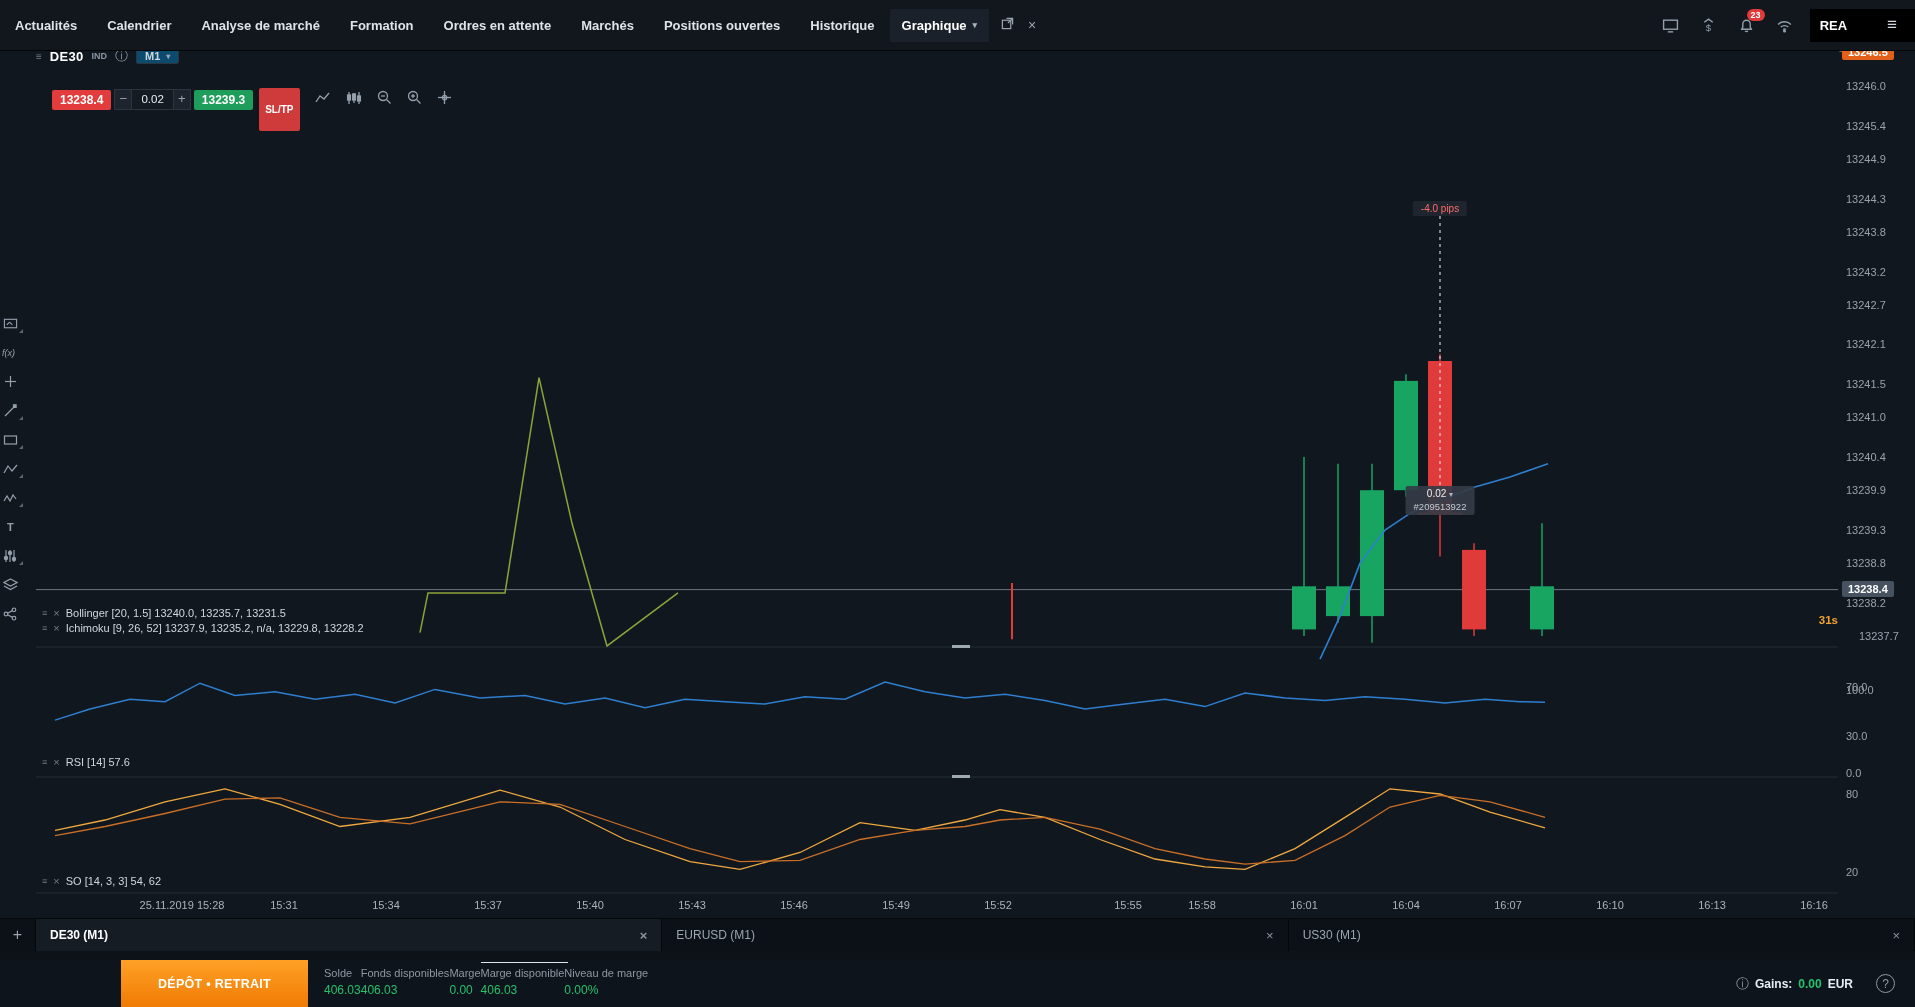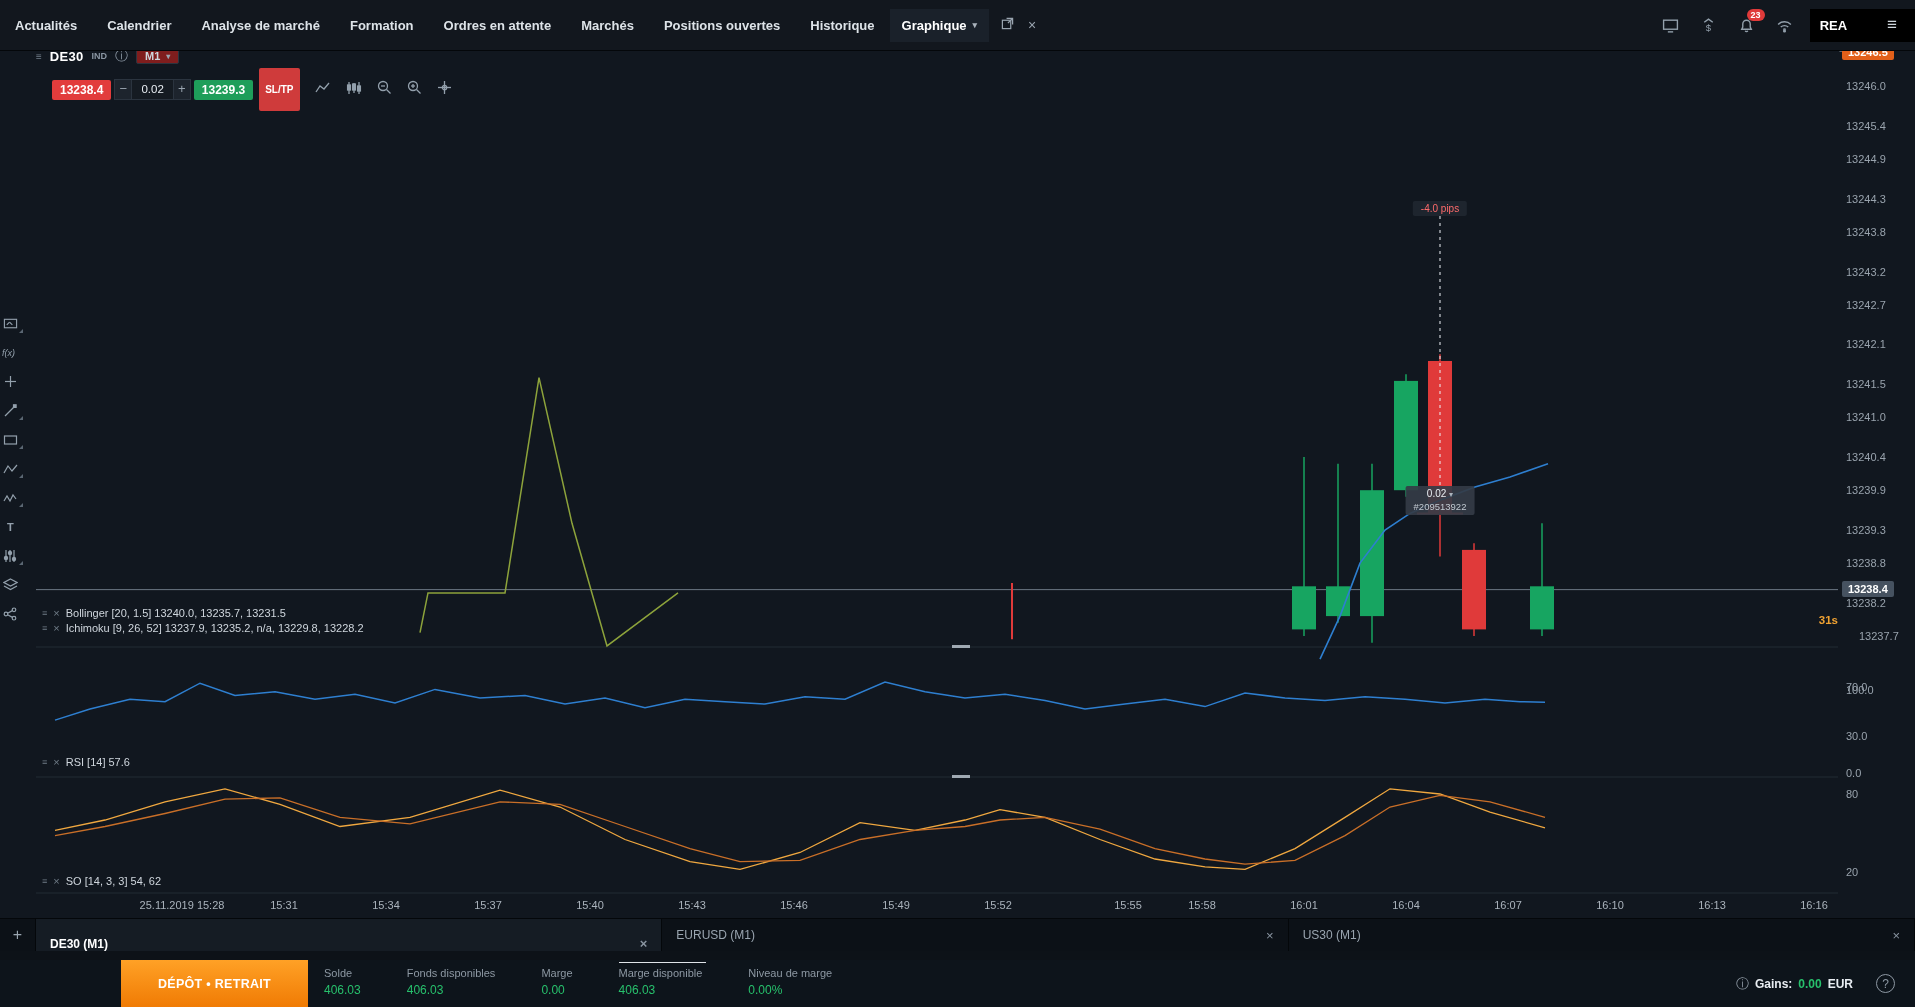--- a/index.html
+++ b/index.html
@@ -24,30 +24,30 @@
 
   
   .chart-area { position:absolute; top:33px; left:0; right:0; height:885px; background:#11171f; z-index:0; }
   #chart-svg { position:absolute; top:0; left:0; z-index:1; }
 
   .chart-header { position:absolute; top:47px; left:36px; display:flex; align-items:center; gap:8px; z-index:5; }
   .hdr-menu { color:#707c88; font-size:10px; }
   .symbol { font-size:13px; font-weight:700; color:#fff; letter-spacing:.3px; }
   .instype { font-size:9px; color:#8a95a1; font-weight:700; }
   .info-ic { font-size:13px; color:#8a95a1; }
-  .tf-chip { background:#7f1d1d; border:1px solid #2b343f; border-radius:2px; padding:1px 8px; font-size:11px; font-weight:700; color:#cfd6dd; display:flex; gap:6px; align-items:center; }
+  .tf-chip { background:#0c4a6e; border:1px solid #2b343f; border-radius:2px; padding:1px 8px; font-size:11px; font-weight:700; color:#cfd6dd; display:flex; gap:6px; align-items:center; }
   .tf-chip .chev { font-size:8px; color:#9aa5b0; }
 
   .trade-widget { position:absolute; top:68px; left:52px; display:flex; align-items:center; gap:3px; z-index:5; }
   .sell-btn { background:#e23c3c; color:#fff; font-size:12px; font-weight:700; padding:3px 8px; border-radius:2px; }
   .buy-btn  { background:#1e9e5a; color:#fff; font-size:12px; font-weight:700; padding:3px 8px; border-radius:2px; }
   .qty-group { display:flex; align-items:stretch; }
   .qty-btn { width:18px; background:#1d242d; border:1px solid #2b343f; color:#9aa5b0; text-align:center; font-size:13px; line-height:18px; }
   .qty-val { background:#151b22; border-top:1px solid #2b343f; border-bottom:1px solid #2b343f; line-height:19px; padding:0 9px; font-size:11.5px; color:#e8edf2; }
-  .sltp-btn { background:#cf3b3b; color:#fff; font-size:10px; font-weight:700; padding:16px 6px; border-radius:2px; margin-left:3px; }
+  .sltp-btn { background:#cf3b3b; color:#fff; font-size:10px; font-weight:700; padding:16px 6px; border-radius:2px; margin-left:3px;margin-top:20px; }
   .tw-icons { display:flex; gap:15px; margin-left:12px; align-items:center; }
   .tw-icons svg { stroke:#93a0ac; fill:none; stroke-width:1.3; }
 
   .left-toolbar { position:absolute; left:0; top:315px; width:36px; display:flex; flex-direction:column; align-items:flex-start; gap:12px; z-index:5; }
   .tool { width:20px; height:17px; display:flex; align-items:center; justify-content:center; color:#93a0ac; position:relative; }
   .tool svg { stroke:#93a0ac; fill:none; stroke-width:1.2; }
   .tool.has-sub::after { content:''; position:absolute; right:-3px; bottom:-1px; width:4px; height:4px; background:#5a6672; clip-path:polygon(100% 0,100% 100%,0 100%); }
 
   .ind-label { position:absolute; left:42px; display:flex; gap:6px; align-items:center; font-size:11px; color:#cfd6dd; z-index:4; white-space:nowrap; }
   .mini-ic { color:#707c88; font-size:9px; }
@@ -65,27 +65,27 @@
   .pos-box { position:absolute; top:486px; background:rgba(52,60,70,.92); color:#e8edf2; font-size:10px; padding:2px 8px; border-radius:2px; transform:translateX(-50%); text-align:center; z-index:6; line-height:12px; white-space:nowrap; }
 
   .tr-icons { position:absolute; top:38px; left:1839px; display:flex; gap:11px; z-index:6; }
   .tr-icons svg { stroke:#8a95a1; fill:none; stroke-width:1.2; }
 
   
   #bottom-bar { position:absolute; top:918px; left:0; right:0; height:33px; background:#0c1117; border-top:1px solid #04070a; display:flex; z-index:8; }
   .add-tab { width:36px; border-right:1px solid #04070a; display:flex; align-items:center; justify-content:center; color:#9aa5b0; font-size:16px; }
   #bottom-tabs { display:flex; flex:1; }
   .chart-tab-item { flex:1; display:flex; align-items:center; padding:0 14px; border-right:1px solid #04070a; font-size:12px; color:#9aa5b0; }
-  .chart-tab-item.active { background:#151c24; color:#fff; font-weight:700;align-items:flex-end; }
+  .chart-tab-item.active { background:#151c24; color:#fff; font-weight:700; }
   .chart-tab-item .close-x { margin-left:auto; color:#8a95a1; font-size:13px; }
 
   
   #status-bar { position:absolute; top:960px; left:0; right:0; height:47px; background:#0d141b; z-index:8; }
   #deposit-btn { position:absolute; left:121px; top:0; height:47px; width:187px; background:linear-gradient(180deg,#ffa126,#f07b04); display:flex; align-items:center; justify-content:center; font-size:12.5px; font-weight:700; color:#fff; letter-spacing:.3px; }
-  #status-items { position:absolute; left:324px; top:7px; display:flex; gap:46px; }
+  #status-items { position:absolute; left:324px; top:7px; display:flex; }
   .si { position:relative; }
   .si-label { font-size:11px; color:#8d98a3; }
   .si-value { font-size:12px; color:#27c06c; margin-top:4px; }
   .si.hl::before { content:''; position:absolute; left:0; right:-4px; top:-5px; height:1px; background:#dfe4e9; }
   .gains { position:absolute; right:62px; top:0; height:47px; display:flex; align-items:center; gap:6px; font-size:12px; font-weight:700; color:#e8edf2; }
   .gains .ic { color:#8d98a3; font-weight:400; font-size:13px; }
   .gains .v { color:#27c06c; }
   .help-circle { position:absolute; right:20px; top:14px; width:19px; height:19px; border:1.5px solid #8d98a3; border-radius:50%; color:#8d98a3; font-size:12px; display:flex; align-items:center; justify-content:center; }
 </style>
 </head>

